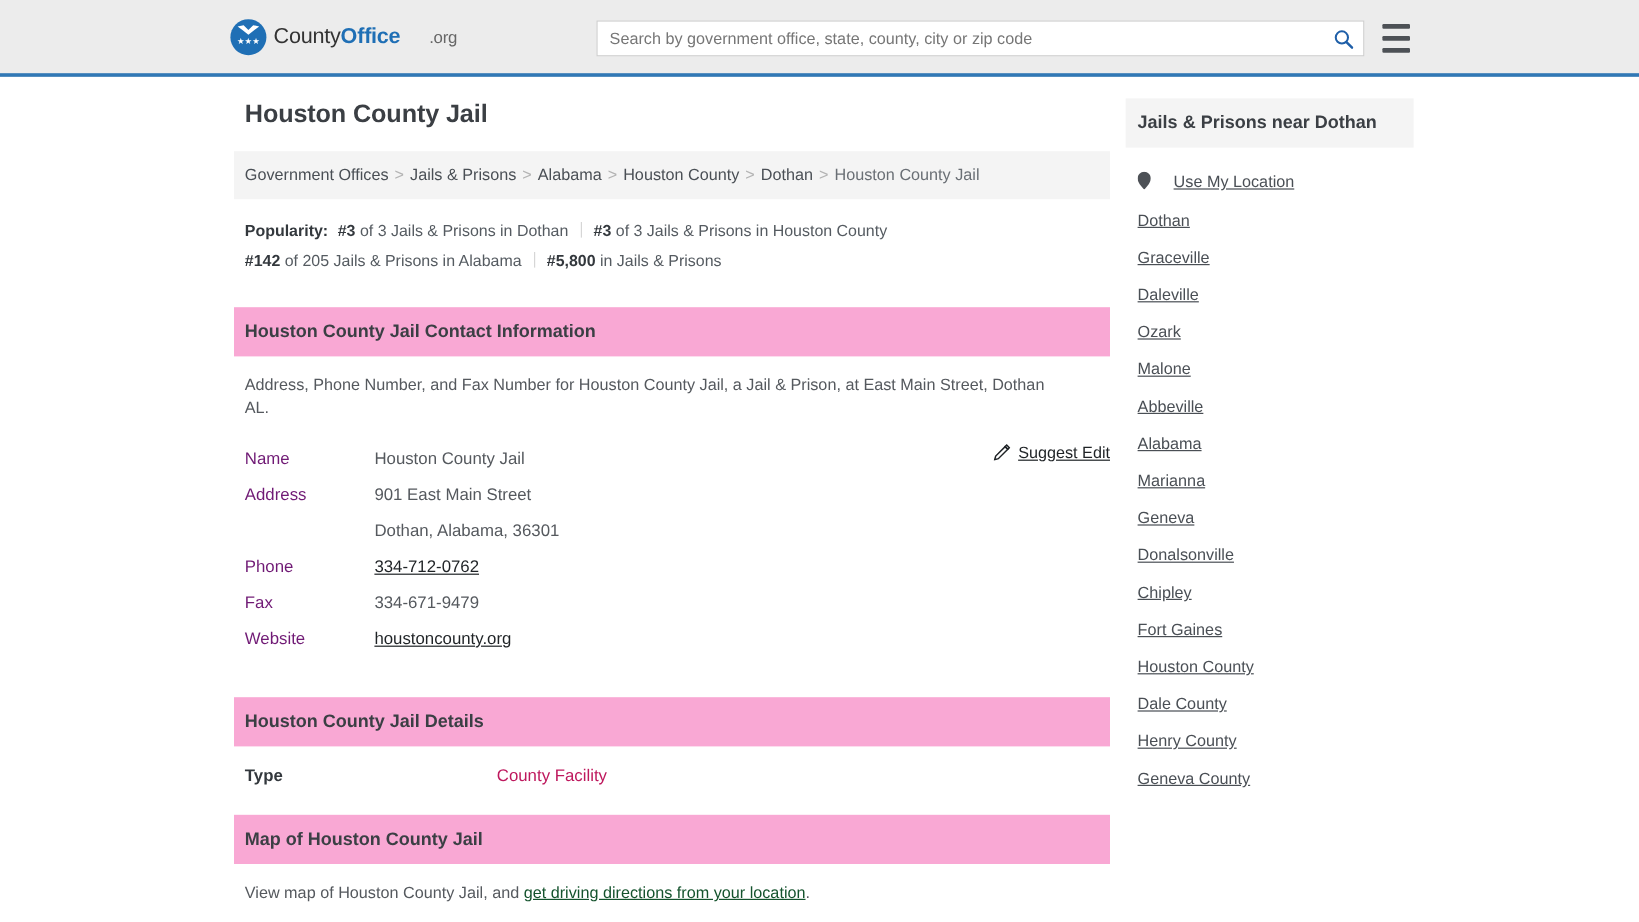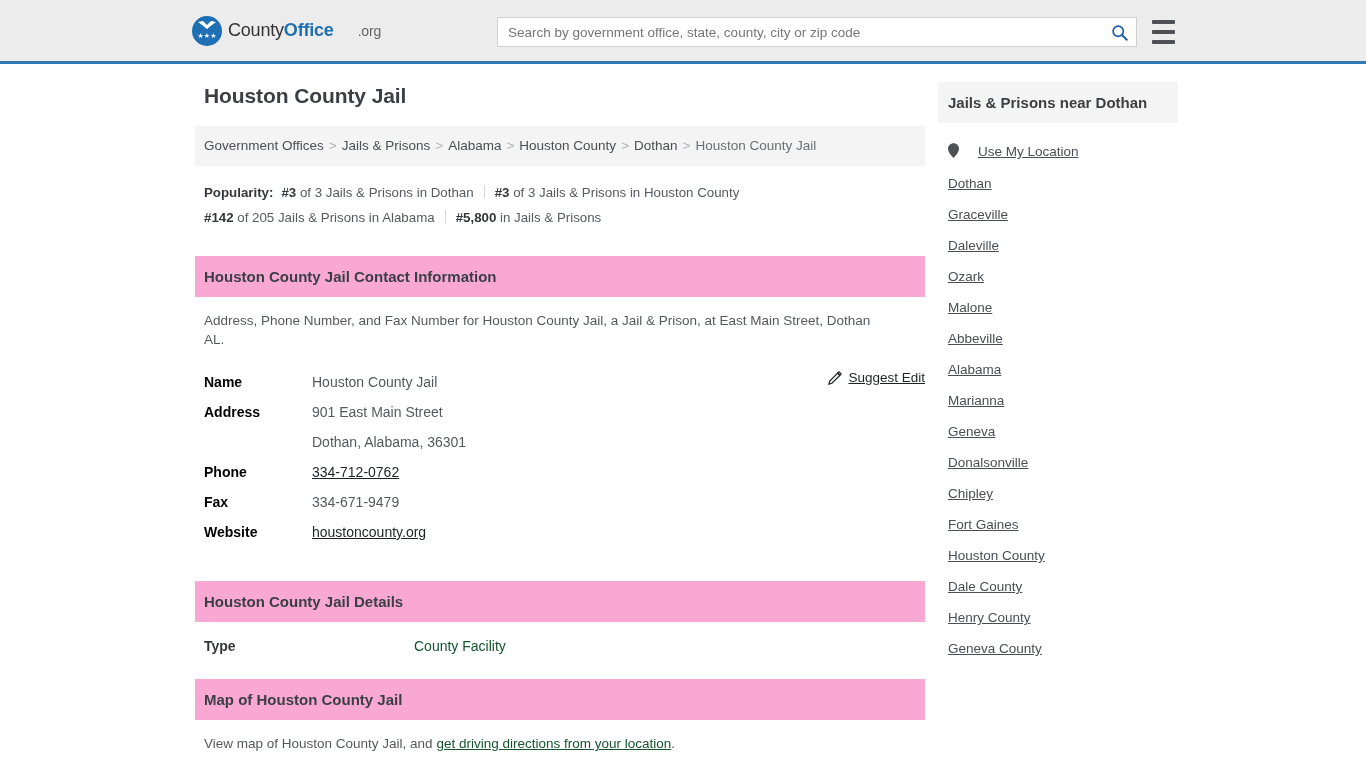--- a/index.html
+++ b/index.html
@@ -181,55 +181,54 @@
   }
   .info-row {
     display: flex;
     align-items: flex-start;
     line-height: 30px;
     font-size: 14px;
     padding-left: 9px;
   }
   .info-key {
     width: 108px;
-    font-weight: bold;
-    color: #000000;
+    font-weight: normal;
+    color: #701a75;
     flex-shrink: 0;
   }
   .info-val { color: #55595e; }
   .info-val a {
     color: #1f2326;
     text-decoration: underline;
   }
   .suggest-edit {
     position: absolute;
     right: 0;
     top: 3px;
     display: flex;
-    align-items: center;
     gap: 6px;
     font-size: 13.5px;
     cursor: pointer;
   }
   .suggest-edit .se-label {
     color: #1f2326;
     text-decoration: underline;
   }
 
   .details-row {
     display: flex;
     padding: 16px 9px 0 9px;
     font-size: 14px;
   }
   .details-key {
     width: 210px;
     font-weight: bold;
     color: #33383d;
   }
-  .details-val { color: #14532d; }
+  .details-val { color: #be185d; }
 
   .map-text {
     padding: 14px 9px 0 9px;
     font-size: 13.5px;
     color: #55595e;
     line-height: 19px;
   }
   .map-text a { color: #14532d; text-decoration: underline; }
 
   

